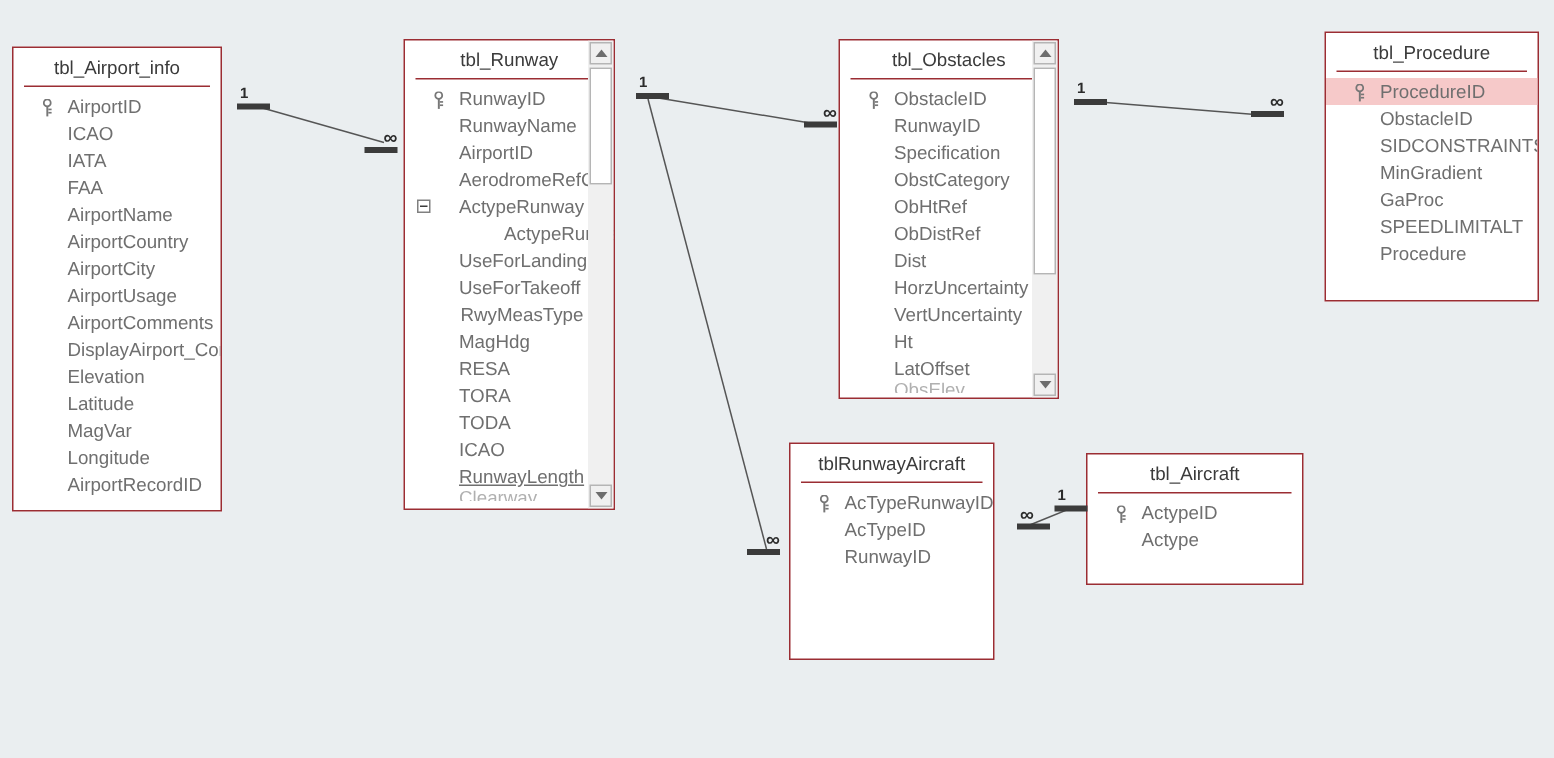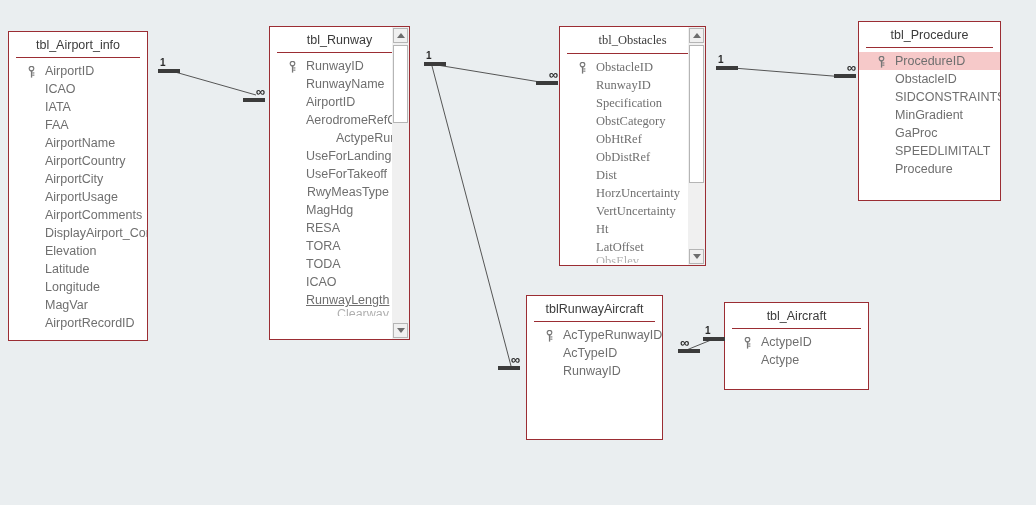--- a/index.html
+++ b/index.html
@@ -186,62 +186,63 @@
           <div class="field"><span>IATA</span></div>
           <div class="field"><span>FAA</span></div>
           <div class="field"><span>AirportName</span></div>
           <div class="field"><span>AirportCountry</span></div>
           <div class="field"><span>AirportCity</span></div>
           <div class="field"><span>AirportUsage</span></div>
           <div class="field"><span>AirportComments</span></div>
           <div class="field"><span>DisplayAirport_Comm</span></div>
           <div class="field"><span>Elevation</span></div>
           <div class="field"><span>Latitude</span></div>
+          <div class="field"><span>MagVar</span></div>
           <div class="field"><span>Longitude</span></div>
-          <div class="field"><span>MagVar</span></div>
           <div class="field"><span>AirportRecordID</span></div>
         </div>
       </div>
       <div class="tbl" style="left: 269px; top: 26px; width: 141px; height: 314px;">
         <div class="tbl-title">tbl_Runway</div>
         <div class="fields">
           <div class="field" style="padding-right: 20px;"><span class="keyicon"><svg viewBox="0 0 9 12" width="9" height="12">
                 <circle cx="4.5" cy="2.6" r="2.3" fill="none" stroke="#777" stroke-width="1.2"></circle>
                 <rect x="3.9" y="4.6" width="1.3" height="7" fill="#777"></rect>
                 <rect x="5.2" y="6.4" width="2.2" height="1.1" fill="#777"></rect>
                 <rect x="5.2" y="8.6" width="2.2" height="1.1" fill="#777"></rect>
               </svg></span><span>RunwayID</span></div>
           <div class="field" style="padding-right: 20px;"><span>RunwayName</span></div>
           <div class="field" style="padding-right: 20px;"><span>AirportID</span></div>
           <div class="field" style="padding-right: 20px;"><span>AerodromeRefCo</span></div>
+          <div class="field" style="padding-right: 20px;"><span class="expander"></span><span>ActypeRunway</span></div>
           <div class="field child" style="padding-right: 20px;"><span>ActypeRunwa</span></div>
           <div class="field" style="padding-right: 20px;"><span>UseForLanding</span></div>
           <div class="field" style="padding-right: 20px;"><span>UseForTakeoff</span></div>
           <div class="field" style="padding-right: 20px; text-align: right;"><span>RwyMeasType</span></div>
           <div class="field" style="padding-right: 20px;"><span>MagHdg</span></div>
           <div class="field" style="padding-right: 20px;"><span>RESA</span></div>
           <div class="field" style="padding-right: 20px;"><span>TORA</span></div>
           <div class="field" style="padding-right: 20px;"><span>TODA</span></div>
           <div class="field" style="padding-right: 20px;"><span>ICAO</span></div>
           <div class="field" style="padding-right: 20px; text-decoration: underline;"><span>RunwayLength</span></div>
           <div class="field" style="padding-right: 20px; height: 7px;">
-            <span style="display: block; margin-top: -4px; opacity: 0.55; text-align: right;">Clearway</span>
+            <span style="display: block; margin-top: -4px; opacity: 0.55;">Clearway</span>
           </div>
         </div>
         <div class="vscroll">
           <div class="vs-btn vs-up">
             <span class="vs-arrow"></span>
           </div>
           <div class="vs-thumb" style="top: 18px; height: 78px;"></div>
           <div class="vs-btn vs-down">
             <span class="vs-arrow"></span>
           </div>
         </div>
       </div>
-      <div class="tbl" style="left: 559px; top: 26px; width: 147px; height: 240px; font-family: Liberation Serif, serif;">
+      <div class="tbl" style="left: 559px; top: 26px; width: 147px; height: 240px;">
         <div class="tbl-title">tbl_Obstacles</div>
         <div class="fields">
           <div class="field" style="padding-right: 20px;"><span class="keyicon"><svg viewBox="0 0 9 12" width="9" height="12">
                 <circle cx="4.5" cy="2.6" r="2.3" fill="none" stroke="#777" stroke-width="1.2"></circle>
                 <rect x="3.9" y="4.6" width="1.3" height="7" fill="#777"></rect>
                 <rect x="5.2" y="6.4" width="2.2" height="1.1" fill="#777"></rect>
                 <rect x="5.2" y="8.6" width="2.2" height="1.1" fill="#777"></rect>
               </svg></span><span>ObstacleID</span></div>
           <div class="field" style="padding-right: 20px;"><span>RunwayID</span></div>
           <div class="field" style="padding-right: 20px;"><span>Specification</span></div>
@@ -260,21 +261,21 @@
         <div class="vscroll">
           <div class="vs-btn vs-up">
             <span class="vs-arrow"></span>
           </div>
           <div class="vs-thumb" style="top: 18px; height: 138px;"></div>
           <div class="vs-btn vs-down">
             <span class="vs-arrow"></span>
           </div>
         </div>
       </div>
-      <div class="tbl" style="left: 858px; top: 21px; width: 143px; height: 180px;">
+      <div class="tbl" style="left: 883px; top: 21px; width: 143px; height: 180px;">
         <div class="tbl-title">tbl_Procedure</div>
         <div class="fields">
           <div class="field selected"><span class="keyicon"><svg viewBox="0 0 9 12" width="9" height="12">
                 <circle cx="4.5" cy="2.6" r="2.3" fill="none" stroke="#777" stroke-width="1.2"></circle>
                 <rect x="3.9" y="4.6" width="1.3" height="7" fill="#777"></rect>
                 <rect x="5.2" y="6.4" width="2.2" height="1.1" fill="#777"></rect>
                 <rect x="5.2" y="8.6" width="2.2" height="1.1" fill="#777"></rect>
               </svg></span><span>ProcedureID</span></div>
           <div class="field"><span>ObstacleID</span></div>
           <div class="field"><span>SIDCONSTRAINTSCO</span></div>

